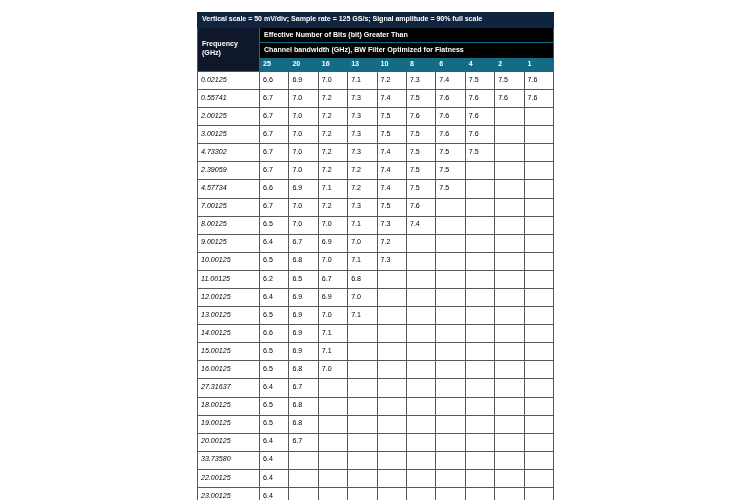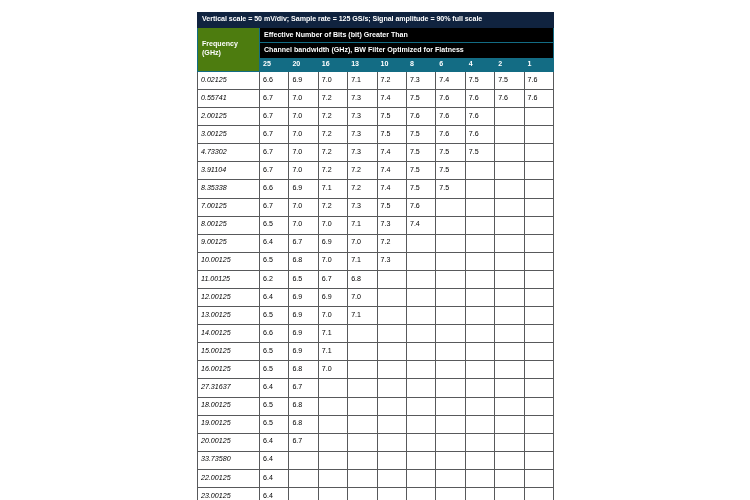--- a/index.html
+++ b/index.html
@@ -63,21 +63,21 @@
     color: #ffffff;
     font-size: 7.1px;
     font-weight: bold;
     text-align: left;
     padding: 3px 4px !important;
     line-height: 1.22;
     border: 1px solid #136c84 !important;
     white-space: nowrap;
   }
   .th-freq {
-    background: #4d7c0f;
+    background: #0f172a;
     color: #ffffff;
     font-size: 7.1px;
     font-weight: bold;
     text-align: left;
     padding: 3px 4px !important;
     line-height: 1.3;
     border: 1px solid #136c84 !important;
     vertical-align: top;
   }
   .th-col {
@@ -222,34 +222,34 @@
             <td class="cell-val">7.2</td>
             <td class="cell-val">7.3</td>
             <td class="cell-val">7.4</td>
             <td class="cell-val">7.5</td>
             <td class="cell-val">7.5</td>
             <td class="cell-val">7.5</td>
             <td class="cell-val cell-empty"></td>
             <td class="cell-val cell-empty"></td>
           </tr>
           <tr>
-            <td class="cell-freq">3.91104</td>
-            <td class="cell-val">6.7</td>
-            <td class="cell-val">7.0</td>
-            <td class="cell-val">7.2</td>
-            <td class="cell-val">7.2</td>
-            <td class="cell-val">7.4</td>
-            <td class="cell-val">7.5</td>
-            <td class="cell-val">7.5</td>
-            <td class="cell-val cell-empty"></td>
-            <td class="cell-val cell-empty"></td>
-            <td class="cell-val cell-empty"></td>
-          </tr>
-          <tr>
-            <td class="cell-freq">8.35338</td>
+            <td class="cell-freq">2.39059</td>
+            <td class="cell-val">6.7</td>
+            <td class="cell-val">7.0</td>
+            <td class="cell-val">7.2</td>
+            <td class="cell-val">7.2</td>
+            <td class="cell-val">7.4</td>
+            <td class="cell-val">7.5</td>
+            <td class="cell-val">7.5</td>
+            <td class="cell-val cell-empty"></td>
+            <td class="cell-val cell-empty"></td>
+            <td class="cell-val cell-empty"></td>
+          </tr>
+          <tr>
+            <td class="cell-freq">4.57734</td>
             <td class="cell-val">6.6</td>
             <td class="cell-val">6.9</td>
             <td class="cell-val">7.1</td>
             <td class="cell-val">7.2</td>
             <td class="cell-val">7.4</td>
             <td class="cell-val">7.5</td>
             <td class="cell-val">7.5</td>
             <td class="cell-val cell-empty"></td>
             <td class="cell-val cell-empty"></td>
             <td class="cell-val cell-empty"></td>

